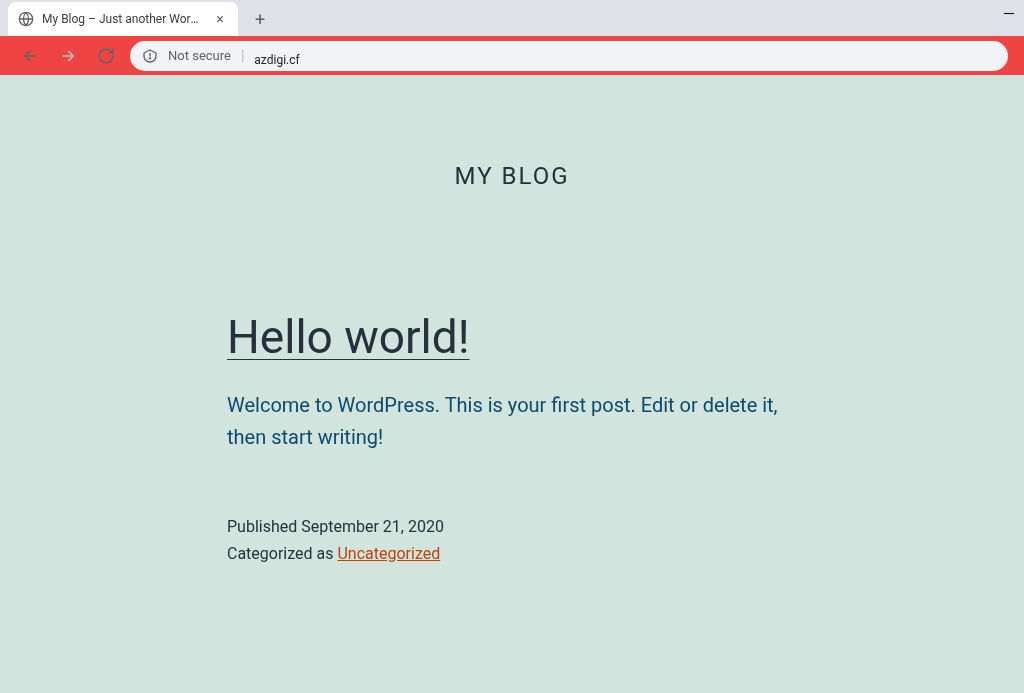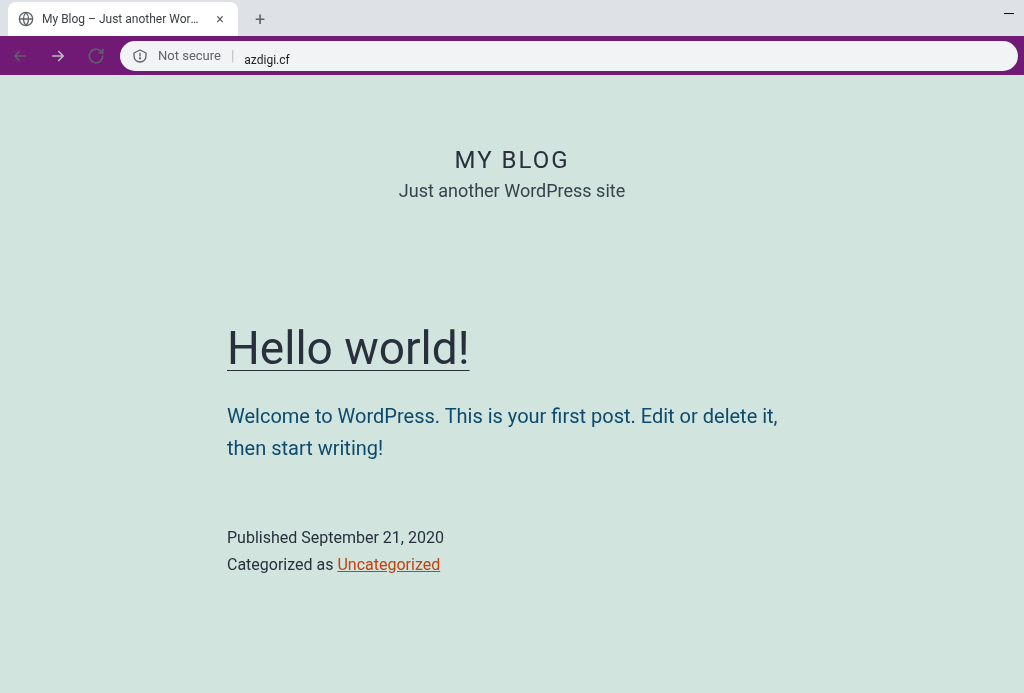--- a/index.html
+++ b/index.html
@@ -84,25 +84,25 @@
       height: 14px;
       display: flex;
       align-items: center;
       justify-content: center;
       cursor: pointer;
       font-size: 14px;
       font-weight: bold;
     }
 
     .toolbar {
-      background: #701a75;
+      background: #ef4444;
       height: 40px;
       display: flex;
       align-items: center;
-      padding: 0 6px;
+      padding: 0 16px;
       gap: 10px;
       border-bottom: 1px solid #e0e0e0;
     }
     .nav-btn {
       width: 28px;
       height: 28px;
       display: flex;
       align-items: center;
       justify-content: center;
       color: #5f6368;
@@ -148,20 +148,21 @@
       padding-top: 70px;
     }
     .container {
       max-width: 610px;
       margin: 0 auto;
       padding: 0 20px;
     }
     .site-header {
       text-align: center;
       margin-bottom: 120px;
+      margin-top: 16px;
     }
     .site-title {
       font-size: 24px;
       font-weight: 400;
       letter-spacing: 2px;
       color: #28303d;
       margin-bottom: 6px;
     }
     .site-tagline {
       font-size: 18px;
@@ -244,21 +245,20 @@
     <span class="security-text">Not secure</span>
     <span class="omnibar-sep">|</span>
     <span class="url-text">azdigi.cf</span>
   </div>
 </div>
 
 <div class="page">
   <div class="container">
     <header class="site-header">
       <h1 class="site-title">MY BLOG</h1>
-      <p class="site-tagline">Just another WordPress site</p>
     </header>
 
     <article>
       <h2 class="post-title">Hello world!</h2>
       <p class="post-excerpt">Welcome to WordPress. This is your first post. Edit or delete it, then start writing!</p>
       <div class="post-meta">
         <div>
           <span>Published </span><span>September 21, 2020</span>
         </div>
         <div>

